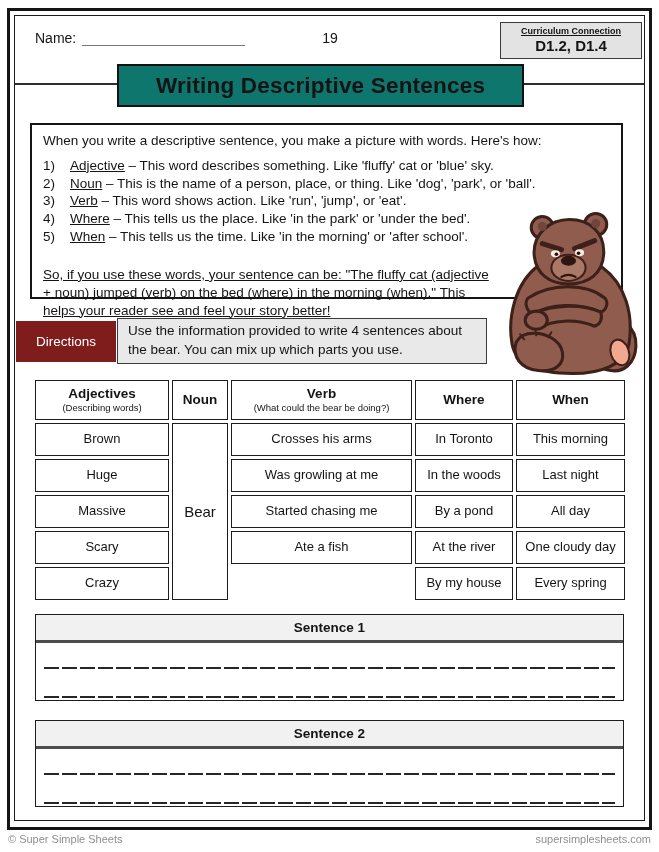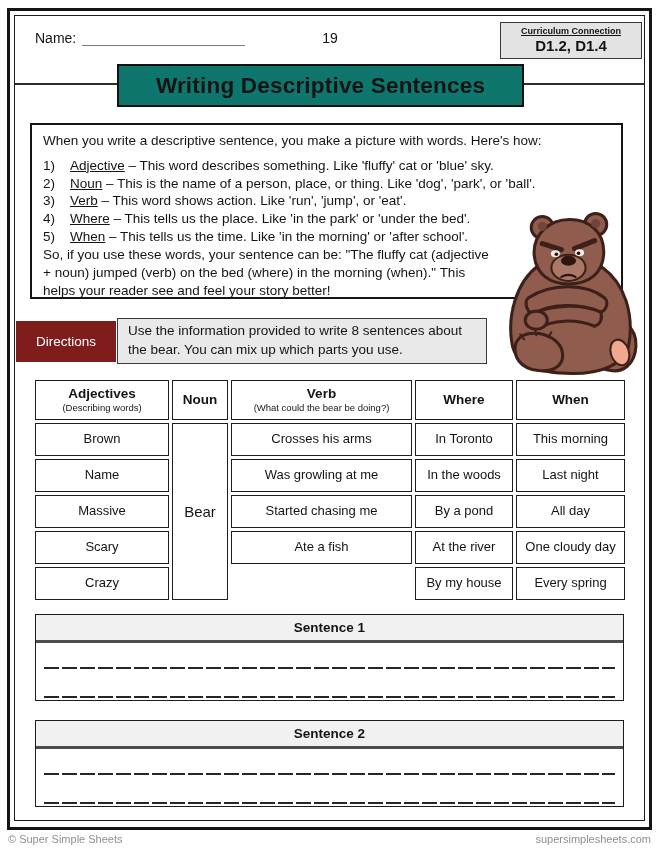--- a/index.html
+++ b/index.html
@@ -28,21 +28,21 @@
     display:flex;align-items:center;justify-content:center;z-index:3;}
   .title-box span{font-size:22.5px;font-weight:bold;letter-spacing:.2px;}
 
   
   .intro-box{left:30px;top:123px;width:593px;height:176px;border:2px solid #151515;background:#fff;
     padding:7px 0 0 11px;box-sizing:border-box;font-size:13.5px;line-height:1.32;}
   .intro-lead{margin-bottom:7px;}
   .intro-li{display:flex;}
   .intro-num{width:27px;flex:none;}
   .u{text-decoration:underline;}
-  .intro-outro{margin-top:0;max-width:452px;}
+  .intro-outro{margin-top:20px;max-width:452px;text-decoration:underline;}
 
   
   .directions-label{left:16px;top:321px;width:100px;height:41px;background:#7f1d1d;color:#fff;
     display:flex;align-items:center;justify-content:center;font-size:13.5px;z-index:2;}
   .directions-box{left:117px;top:318px;width:370px;height:46px;background:#e9e9e9;border:1.2px solid #3a3a3a;
     display:flex;align-items:center;box-sizing:border-box;padding:2px 10px;font-size:13.5px;line-height:1.4;}
 
   
   .bear-wrap{left:502px;top:211px;width:141px;height:166px;z-index:5;}
 
@@ -111,21 +111,21 @@
   </div>
   <div class="intro-li">
     <span class="intro-num">5)</span>
     <span><span class="u">When</span><span> – This tells us the time. Like 'in the morning' or 'after school'.</span></span>
   </div>
   <div class="intro-outro">So, if you use these words, your sentence can be: "The fluffy cat (adjective + noun) jumped (verb) on the bed (where) in the morning (when)." This helps your reader see and feel your story better!</div>
 </div>
 
 <div class="abs directions-label">Directions</div>
 <div class="abs directions-box">
-  <span>Use the information provided to write 8 sentences about the bear. You can mix up which parts you use.</span>
+  <span>Use the information provided to write 4 sentences about the bear. You can mix up which parts you use.</span>
 </div>
 
 <div class="abs bear-wrap">
   <svg width="141" height="166" viewBox="0 0 140 164">
     <g stroke="#3c2019" stroke-width="3" stroke-linejoin="round" stroke-linecap="round">
       <path d="M96,106 C120,102 134,116 133,134 C132,152 120,160 108,158 C94,156 85,146 87,130 Z" fill="#8f5c4d"></path>
       <path d="M36,54 C14,70 5,104 10,132 C14,154 40,161 70,161 C98,161 122,152 126,132 C131,102 122,72 100,56 C82,43 54,42 36,54 Z" fill="#8f5c4d"></path>
       <path d="M14,130 C10,144 18,156 36,158 C52,160 62,152 60,140 C58,128 44,121 32,121 C24,121 17,124 14,130 Z" fill="#8f5c4d"></path>
       <path d="M26,86 C48,71 84,71 102,86 C106,90 104,98 98,100 C76,90 48,92 30,102 C24,98 22,90 26,86 Z" fill="#8f5c4d"></path>
       <path d="M30,102 C52,92 80,92 98,100 C100,106 98,112 92,114 C72,106 50,108 36,116 C30,112 28,106 30,102 Z" fill="#8f5c4d"></path>
@@ -169,21 +169,21 @@
     <div class="h-label">When</div>
   </div>
 
   <div class="cell noun-cell" style="grid-column:2;grid-row:2/7">Bear</div>
 
   <div class="cell" style="grid-column:1;grid-row:2">Brown</div>
   <div class="cell" style="grid-column:3;grid-row:2">Crosses his arms</div>
   <div class="cell" style="grid-column:4;grid-row:2">In Toronto</div>
   <div class="cell" style="grid-column:5;grid-row:2">This morning</div>
 
-  <div class="cell" style="grid-column:1;grid-row:3">Name</div>
+  <div class="cell" style="grid-column:1;grid-row:3">Huge</div>
   <div class="cell" style="grid-column:3;grid-row:3">Was growling at me</div>
   <div class="cell" style="grid-column:4;grid-row:3">In the woods</div>
   <div class="cell" style="grid-column:5;grid-row:3">Last night</div>
 
   <div class="cell" style="grid-column:1;grid-row:4">Massive</div>
   <div class="cell" style="grid-column:3;grid-row:4">Started chasing me</div>
   <div class="cell" style="grid-column:4;grid-row:4">By a pond</div>
   <div class="cell" style="grid-column:5;grid-row:4">All day</div>
 
   <div class="cell" style="grid-column:1;grid-row:5">Scary</div>

